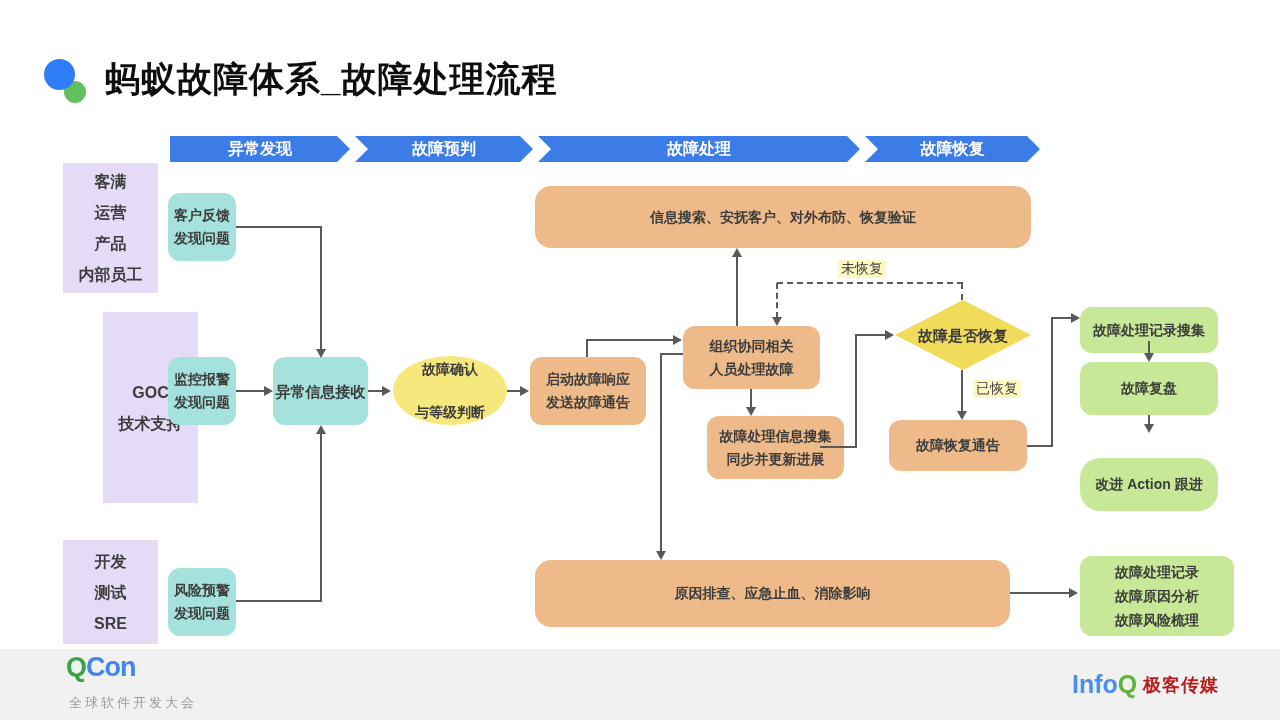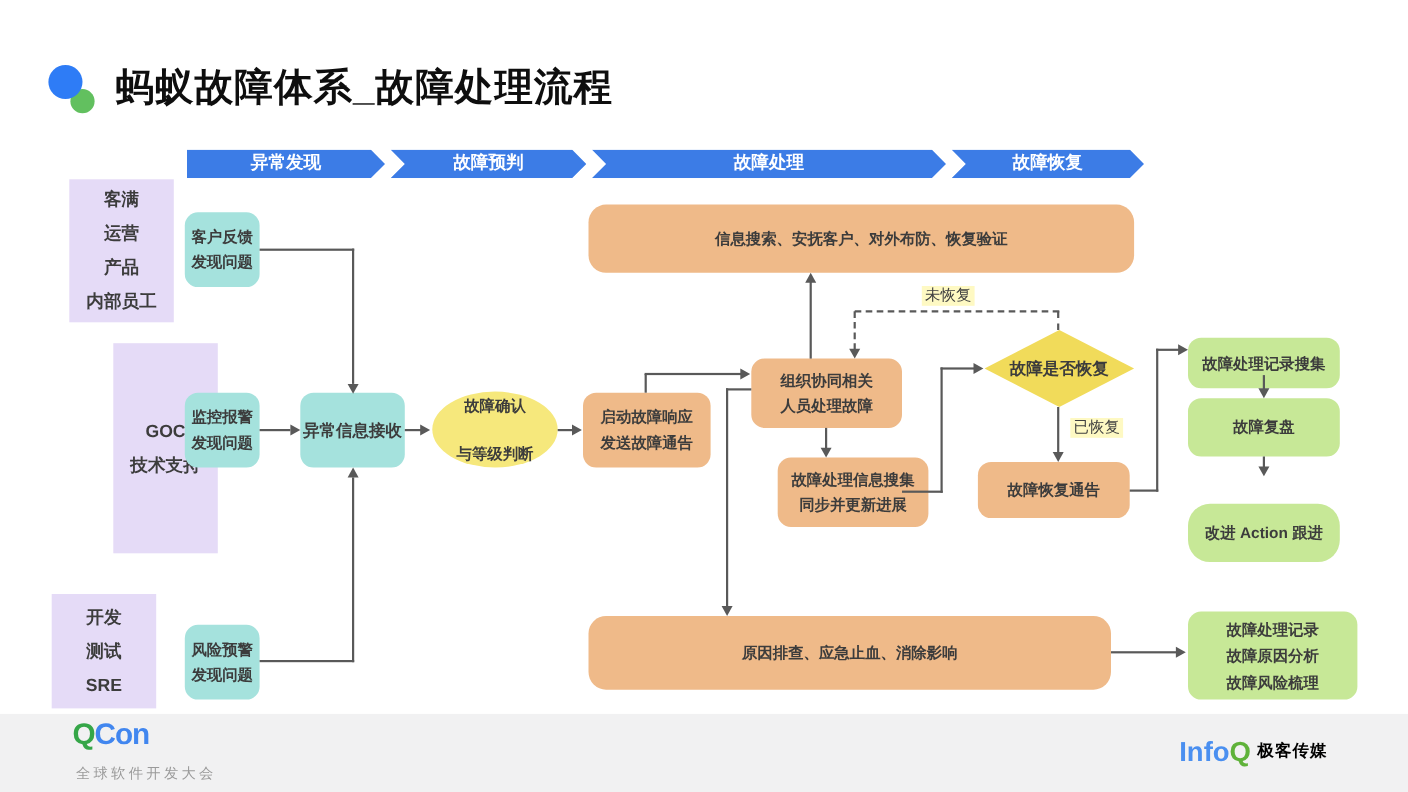--- a/index.html
+++ b/index.html
@@ -44,21 +44,21 @@
   .ah-u{border-left:5px solid transparent;border-right:5px solid transparent;border-bottom:9px solid var(--arrow-gray);}
   .elabel{position:absolute;font-size:14px;color:#404040;font-weight:500;background:#fef9c3;padding:0 3px;}
 
   
   .footer{position:absolute;left:0;top:649px;width:1280px;height:71px;background:#f1f1f2;}
   .qcon{position:absolute;left:66px;top:652px;font-size:27px;font-weight:800;letter-spacing:-1px;}
   .qcon .q{color:#35a648;} .qcon .rest{color:#4186ef;}
   .qcon-sub{position:absolute;left:69px;top:694px;font-size:13px;color:#9a9a9a;letter-spacing:3px;font-weight:500;}
   .infoq{position:absolute;left:1072px;top:670px;font-size:25px;font-weight:800;}
   .infoq .info{color:#4a8ff0;} .infoq .q{color:#5fb23a;}
-  .infoq-sub{position:absolute;left:1143px;top:673px;font-size:15px;color:#000000;font-weight:600;letter-spacing:1px;}
+  .infoq-sub{position:absolute;left:1143px;top:673px;font-size:18px;color:#b91c1c;font-weight:600;letter-spacing:1px;}
 </style>
 </head>
 <body>
 
 <div id="slide">
 
   <div class="dot-blue"></div>
   <div class="dot-green"></div>
   <h1 class="title">蚂蚁故障体系_故障处理流程</h1>
 
@@ -70,21 +70,21 @@
   <div class="box purple" style="left:63px;top:163px;width:95px;height:130px;">
     <div>客满</div>
     <div>运营</div>
     <div>产品</div>
     <div>内部员工</div>
   </div>
   <div class="box purple" style="left:63px;top:312px;width:95px;height:191px;margin-left:40px;">
     <div>GOC</div>
     <div>技术支持</div>
   </div>
-  <div class="box purple" style="left:47px;top:540px;width:95px;height:104px;">
+  <div class="box purple" style="left:63px;top:540px;width:95px;height:104px;">
     <div>开发</div>
     <div>测试</div>
     <div>SRE</div>
   </div>
 
   <div class="box teal" style="left:168px;top:193px;width:68px;height:68px;">
     <div>客户反馈</div>
     <div>发现问题</div>
   </div>
   <div class="box teal" style="left:168px;top:357px;width:68px;height:68px;">

